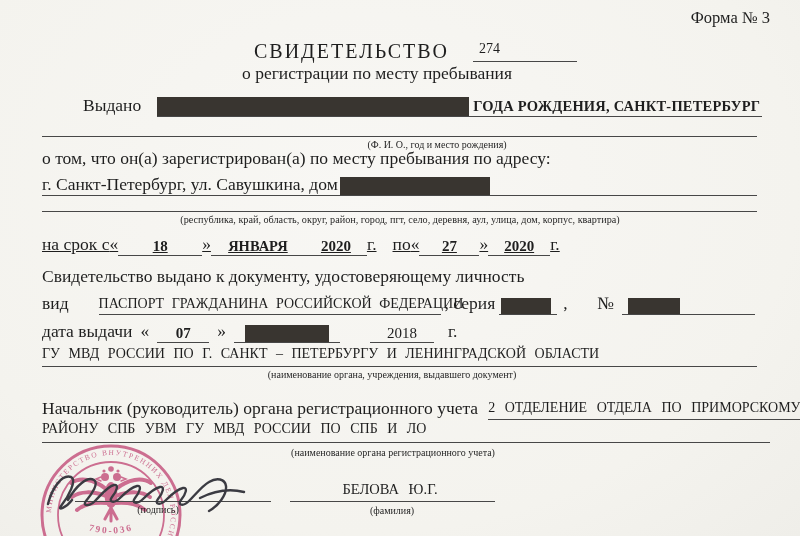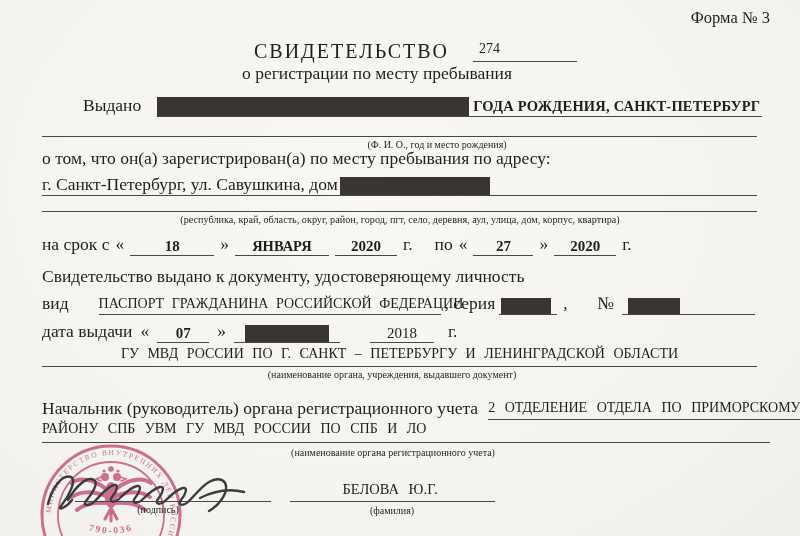--- a/index.html
+++ b/index.html
@@ -91,21 +91,21 @@
 
     <div class="abs nowrap bigtxt" style="left:42px; top:148px;">о том, что он(а) зарегистрирован(а) по месту пребывания по адресу:</div>
 
     <div class="frow blank" style="left:42px; right:43px; top:172px; height:24px;">
       <span class="nowrap" style="padding-bottom:1px;">г. Санкт-Петербург, ул. Савушкина, дом</span>
       <span class="redact" style="width:150px; height:18px; margin-left:2px;"></span>
     </div>
     <div class="hline" style="left:42px; right:43px; top:211px;"></div>
     <div class="cap" style="left:400px; top:214px; font-size:10.2px;">(республика, край, область, округ, район, город, пгт, село, деревня, аул, улица, дом, корпус, квартира)</div>
 
-    <div class="frow" style="left:42px; right:24px; top:232px; height:24px; column-gap:6px;">
+    <div class="frow" style="left:42px; right:24px; top:232px; height:24px; text-decoration:underline;">
       <span style="padding-bottom:2px;">на срок с</span>
       <span style="padding-bottom:2px;">«</span>
       <span class="blank" style="width:84px;">
         <span class="val">18</span></span>
       <span style="padding-bottom:2px;">»</span>
       <span class="blank" style="width:94px;">
         <span class="val-sm">ЯНВАРЯ</span></span>
       <span class="blank" style="width:62px;">
         <span class="val">2020</span></span>
       <span style="padding-bottom:2px;">г.</span>
@@ -143,21 +143,21 @@
         <span class="val">07</span></span>
       <span style="padding-bottom:2px;">»</span>
       <span class="blank" style="width:106px; display:flex; align-items:flex-end; justify-content:center;">
         <span class="redact" style="width:84px; height:17px;"></span>
         </span>
       <span class="blank" style="width:64px; margin-left:22px;">
         <span style="font-size:15px;">2018</span></span>
       <span style="padding-bottom:2px; margin-left:6px;">г.</span>
     </div>
 
-    <div class="abs blank u14" style="left:42px; right:43px; top:346px; height:21px; text-align:center; word-spacing:5px;">
+    <div class="abs blank u14" style="left:42px; right:43px; top:346px; height:21px; text-align:left; word-spacing:5px;">
       <span>ГУ МВД РОССИИ ПО Г. САНКТ – ПЕТЕРБУРГУ И ЛЕНИНГРАДСКОЙ ОБЛАСТИ</span>
     </div>
     <div class="cap" style="left:392px; top:369px;">(наименование органа, учреждения, выдавшего документ)</div>
 
     <div class="frow" style="left:42px; right:38px; top:396px; height:24px;">
       <span class="nowrap" style="padding-bottom:2px; margin-right:10px;">Начальник (руководитель) органа регистрационного учета</span>
       <span class="blank u14" style="flex:1; padding-bottom:3px; word-spacing:6px;">
         <span>2 ОТДЕЛЕНИЕ ОТДЕЛА ПО ПРИМОРСКОМУ</span></span>
     </div>
     <div class="abs blank u14" style="left:42px; right:30px; top:421px; height:22px; text-align:left; word-spacing:6px;">

